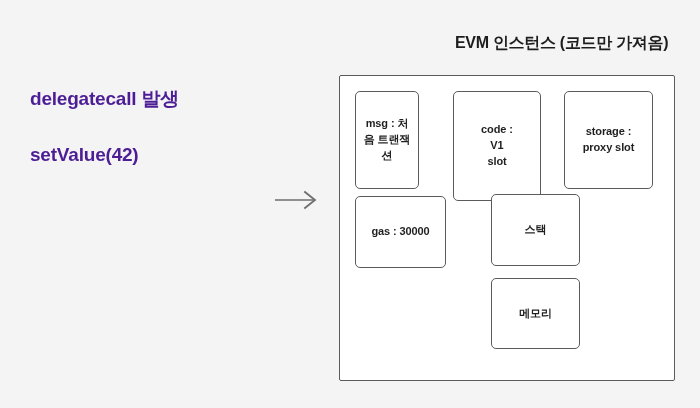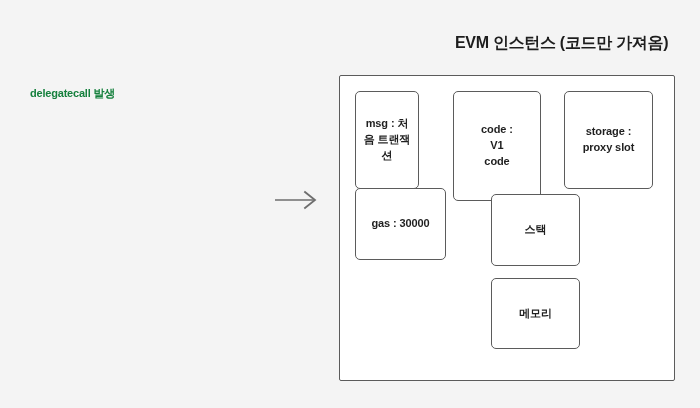--- a/index.html
+++ b/index.html
@@ -17,23 +17,23 @@
 
   .stage {
     position: absolute;
     inset: 0;
   }
 
   
   .left-label {
     position: absolute;
     left: 30px;
-    font-size: 11px;
+    font-size: 19px;
     font-weight: bold;
-    color: #15803d;
+    color: #4c1d95;
     letter-spacing: -0.2px;
     white-space: nowrap;
   }
   #label-delegatecall { top: 86px; }
   #label-setvalue     { top: 144px; }
 
   
   .arrow {
     position: absolute;
     left: 274px;
@@ -99,59 +99,60 @@
   #cell-code {
     left: 453px; top: 91px; width: 88px; height: 110px;
   }
   #cell-storage {
     left: 564px; top: 91px; width: 89px; height: 98px;
   }
   #cell-storage .cell-text { width: 72px; margin: 16px auto; }
 
   
   #cell-gas {
-    left: 355px; top: 188px; width: 91px; height: 72px;
+    left: 355px; top: 196px; width: 91px; height: 72px;
   }
   #cell-stack {
     left: 491px; top: 194px; width: 89px; height: 72px;
   }
 
   
   #cell-memory {
     left: 491px; top: 278px; width: 89px; height: 71px;
   }
 </style>
 </head>
 <body>
 
 <div class="stage">
 
   <div class="left-label" id="label-delegatecall">delegatecall 발생</div>
 
+  <div class="left-label" id="label-setvalue">setValue(42)</div>
 
   <div class="arrow">
     <svg width="44" height="22" viewBox="0 0 44 22" aria-hidden="true">
       <path d="M1 11 L40 11" stroke="#6e6e6e" stroke-width="1.6" fill="none"></path>
       <path d="M31 3 L41 11 L31 19" stroke="#6e6e6e" stroke-width="1.8" fill="none" stroke-linecap="square" stroke-linejoin="miter"></path>
     </svg>
   </div>
 
   <div class="diagram-title">EVM 인스턴스 (코드만 가져옴)</div>
 
   <div class="evm-container"></div>
 
   <div class="cell" id="cell-msg">
     <span class="cell-text">msg : 처음 트랜잭션</span>
   </div>
 
   <div class="cell" id="cell-code">
     <span class="cell-text">
       <span>code :</span><br>
       <span>V1</span><br>
-      <span>code</span>
+      <span>slot</span>
     </span>
   </div>
 
   <div class="cell" id="cell-storage">
     <span class="cell-text">storage : proxy slot</span>
   </div>
 
   <div class="cell" id="cell-gas">
     <span class="cell-text">gas : 30000</span>
   </div>

